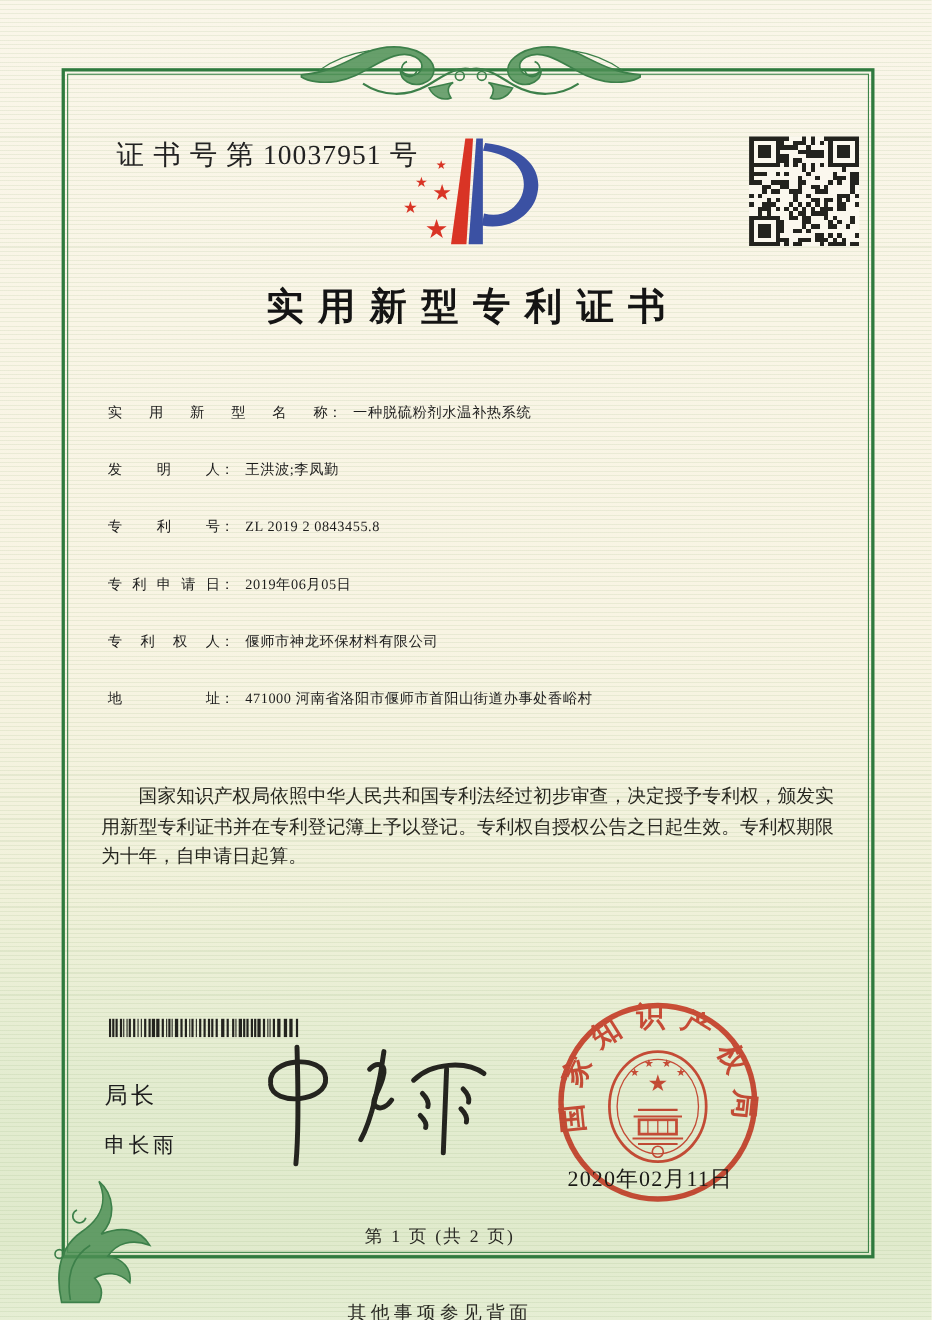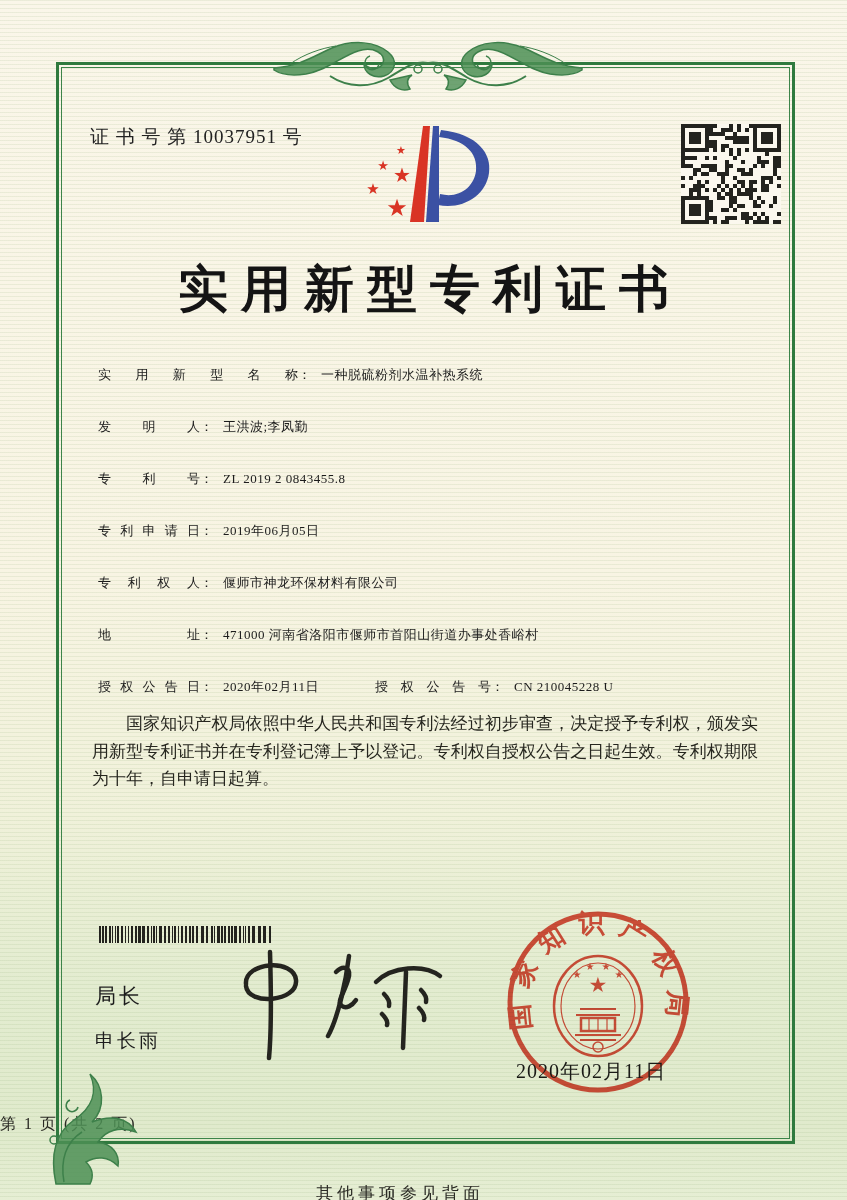--- a/index.html
+++ b/index.html
@@ -14,30 +14,30 @@
     background:
       repeating-linear-gradient(180deg, rgba(130,165,105,0.13) 0px, rgba(130,165,105,0.13) 1px, rgba(0,0,0,0) 1px, rgba(0,0,0,0) 4px),
       linear-gradient(180deg,#faf6e9 0%, #f8f4e3 48%, #f0f1da 68%, #e3ecd0 82%, #e0eacc 94%, #e6eed4 100%);
   }
   .frame{
     position:absolute; left:56px; top:62px; width:739px; height:1082px;
     border:3px solid #2f7a3e;
   }
   .frame-inner{ position:absolute; inset:2px; border:1px solid #3c8449; }
 
-  .cert-no{ position:absolute; left:90px; top:124px; font-size:19px; letter-spacing:1px; color:#222; }
+  .cert-no{ position:absolute; left:106px; top:124px; font-size:25px; letter-spacing:1px; color:#222; }
 
   .logo{ position:absolute; left:338px; top:110px; width:182px; height:132px; }
   .logo text{ font-family:"DejaVu Sans",sans-serif; }
 
   .qr{ position:absolute; left:681px; top:124px; width:100px; height:100px; background:#fbf8ee; }
 
   .title{
     position:absolute; left:0; top:256px; width:847px; text-align:center;
-    font-size:50px; font-weight:bold; letter-spacing:13px; text-indent:13px; color:#141414;
+    font-size:34px; font-weight:bold; letter-spacing:13px; text-indent:13px; color:#141414;
   }
 
   .fields{ position:absolute; left:98px; top:364px; width:660px; }
   .frow{ height:22px; line-height:22px; margin-bottom:30px; font-size:13px; white-space:nowrap; }
   .flabel{ display:inline-block; vertical-align:top; text-align:justify; text-align-last:justify; }
   .w-wide{ width:200px; }
   .w-std{ width:102px; }
   .w-l2{ width:116px; }
   .fcolon{ display:inline-block; }
   .fvalue{ display:inline-block; margin-left:10px; letter-spacing:0.5px; }
@@ -49,21 +49,21 @@
   .barcode{ position:absolute; left:99px; top:926px; width:173px; height:17px; }
 
   .seal{ position:absolute; left:502px; top:906px; width:192px; height:192px; opacity:0.88; mix-blend-mode:multiply; z-index:3; }
   .seal-text{ font-size:26px; font-weight:bold; letter-spacing:13px; fill:#da3a28; }
   .seal-date{ position:absolute; left:516px; top:1058px; font-size:20px; letter-spacing:1px; color:#1a1a16; z-index:5; }
 
   .officer-role{ position:absolute; left:95px; top:982px; font-size:21px; letter-spacing:3px; }
   .officer-name{ position:absolute; left:95px; top:1028px; font-size:19px; letter-spacing:3px; }
   .signature{ position:absolute; left:218px; top:946px; width:240px; height:122px; z-index:4; }
 
-  .footer-page{ position:absolute; left:0; top:1114px; width:800px; text-align:left; font-size:16px; letter-spacing:2px; color:#2a2a24; }
+  .footer-page{ position:absolute; left:0; top:1114px; width:800px; text-align:center; font-size:16px; letter-spacing:2px; color:#2a2a24; }
   .back-note{ position:absolute; left:0; top:1166px; width:800px; text-align:center; font-size:17px; letter-spacing:4px; color:#2a2a24;margin-top:16px; }
 
   .orn-top{ position:absolute; left:270px; top:36px; width:316px; height:62px; z-index:2; }
   .orn-bl{ position:absolute; left:40px; top:1064px; width:120px; height:122px; z-index:2; }
 </style>
 </head>
 <body>
 
 <div class="page">
 
@@ -416,23 +416,20 @@
     </div>
     <div class="frow">
       <span class="flabel w-std">专利申请日</span><span class="fcolon">：</span><span class="fvalue">2019年06月05日</span>
     </div>
     <div class="frow">
       <span class="flabel w-std">专利权人</span><span class="fcolon">：</span><span class="fvalue">偃师市神龙环保材料有限公司</span>
     </div>
     <div class="frow">
       <span class="flabel w-std">地址</span><span class="fcolon">：</span><span class="fvalue">471000 河南省洛阳市偃师市首阳山街道办事处香峪村</span>
     </div>
-    <div class="frow">
-      <span class="flabel w-std">授权公告日</span><span class="fcolon">：</span><span class="fvalue">2020年02月11日</span><span class="pair2"><span class="flabel w-l2">授权公告号</span><span class="fcolon">：</span><span class="fvalue">CN 210045228 U</span></span>
-    </div>
   </div>
 
   <div class="body-text">
     <p>国家知识产权局依照中华人民共和国专利法经过初步审查，决定授予专利权，颁发实用新型专利证书并在专利登记簿上予以登记。专利权自授权公告之日起生效。专利权期限为十年，自申请日起算。</p>
   </div>
 
   <svg class="barcode" id="barcode" viewBox="0 0 173 17" preserveAspectRatio="none" fill="#23231e">
       <rect x="0" y="0" width="2" height="17"></rect>
       <rect x="3" y="0" width="2" height="17"></rect>
       <rect x="6" y="0" width="2" height="17"></rect>

